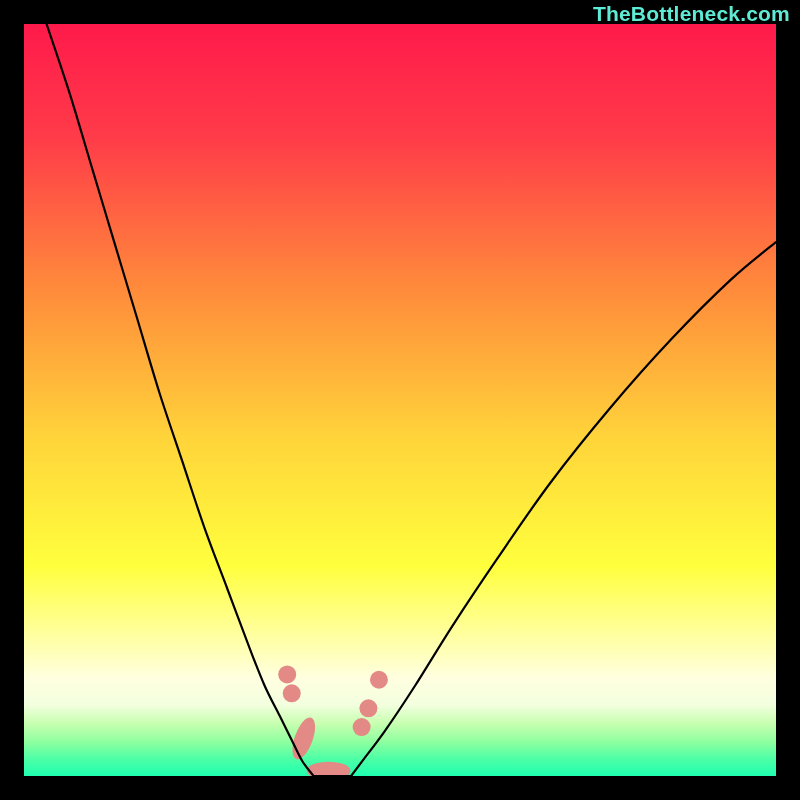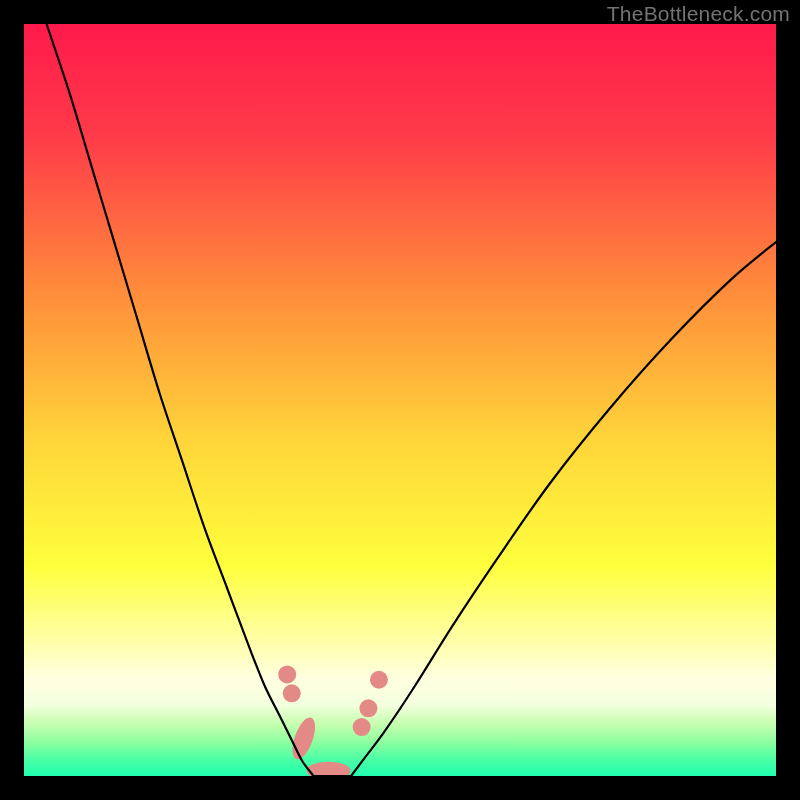--- a/index.html
+++ b/index.html
@@ -23,24 +23,24 @@
     position: absolute;
     top: 24px;
     left: 24px;
     width: 752px;
     height: 752px;
   }
   .watermark {
     position: absolute;
     top: 2px;
     right: 10px;
-    color: #737373;
+    color: #5eead4;
     font-size: 21px;
     letter-spacing: 0.2px;
-    font-weight: 400;
+    font-weight: 700;
   }
 </style>
 </head>
 <body>
 
 <div class="frame">
 
   <div class="watermark">TheBottleneck.com</div>
 
   <svg class="plot" viewBox="0 0 752 752" preserveAspectRatio="none">

